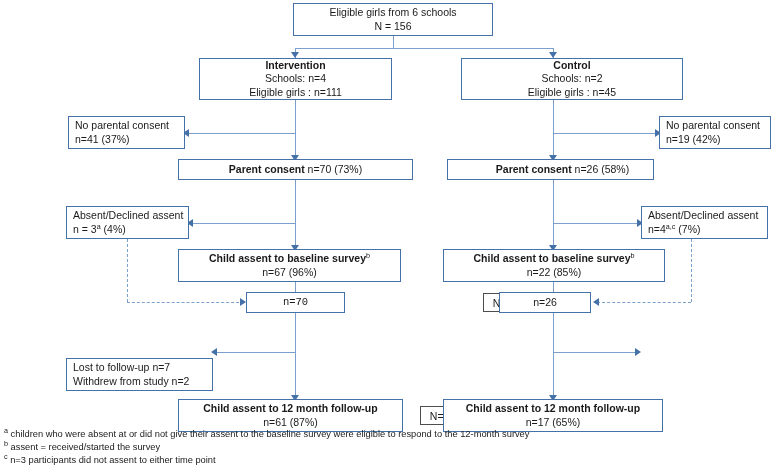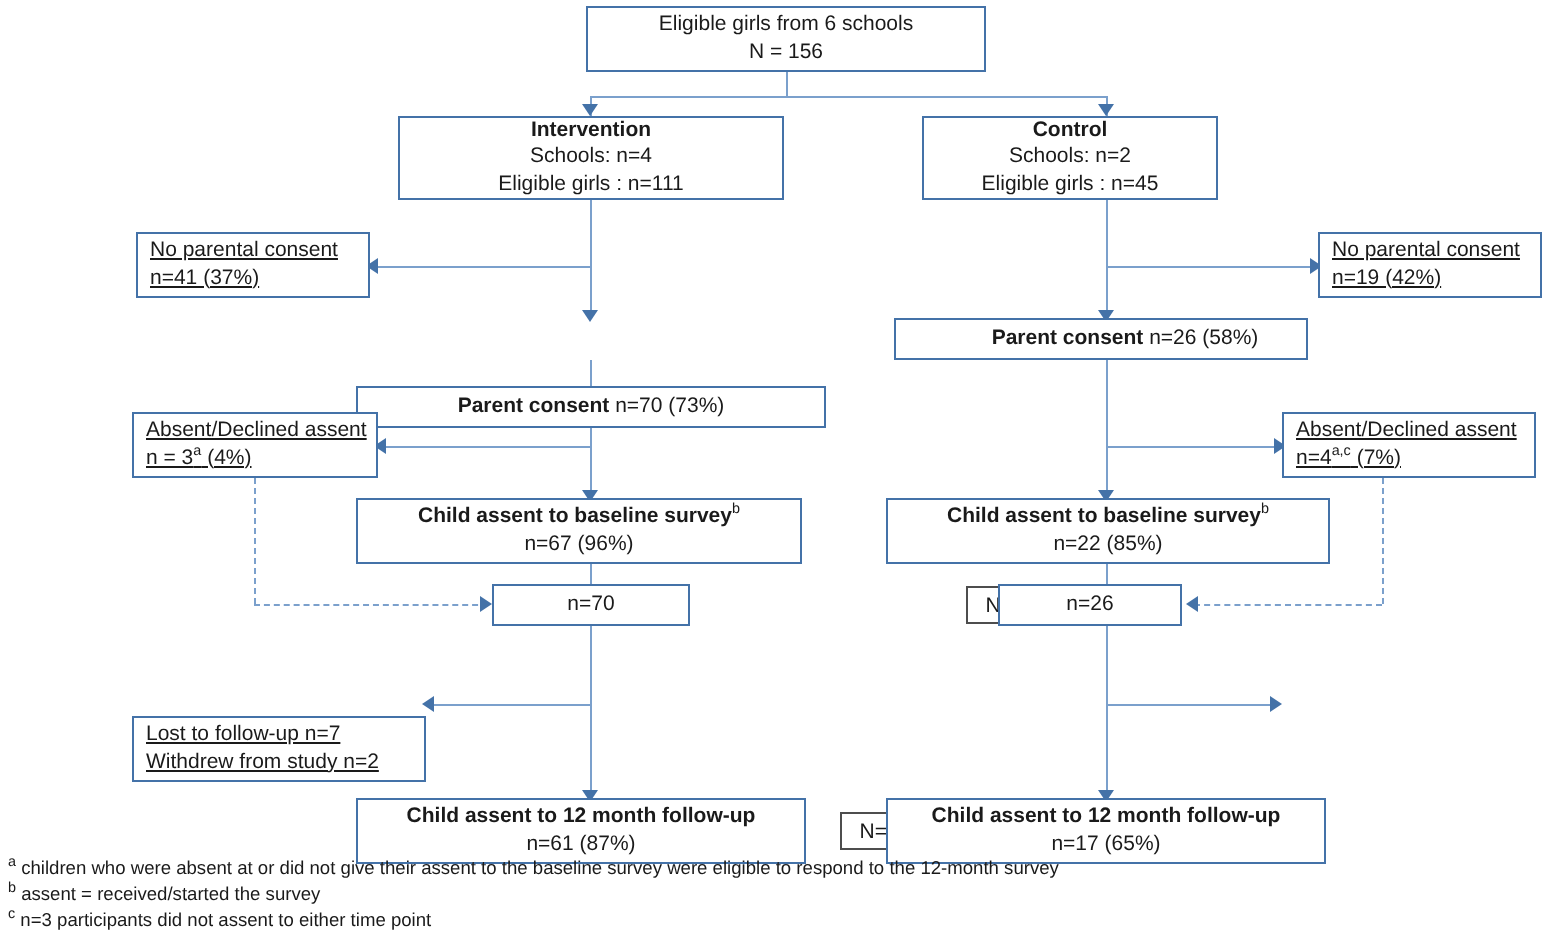--- a/index.html
+++ b/index.html
@@ -18,21 +18,21 @@
     border:1px solid #4472a8;
     background:#ffffff;
     font-size:10.5px;
     line-height:1.25;
     display:flex;
     flex-direction:column;
     justify-content:center;
     z-index:3;
   }
   .box.center{align-items:center;text-align:center;}
-  .box.left{align-items:flex-start;text-align:left;padding-left:6px;text-decoration:underline;}
+  .box.left{align-items:flex-start;text-align:left;padding-left:6px;}
   .box .b{font-weight:bold;}
   .nbox{
     position:absolute;
     box-sizing:border-box;
     border:1px solid #4d4d4d;
     background:#ffffff;
     font-size:10.5px;
     display:flex;align-items:center;justify-content:center;
     z-index:3;
   }
@@ -69,21 +69,21 @@
   <div class="vline" style="left:553px;top:48px;height:10px;"></div>
   <div class="arr down" style="left:291px;top:52px;"></div>
   <div class="arr down" style="left:549px;top:52px;"></div>
 
   <div class="box center" style="left:199px;top:58px;width:193px;height:42px;">
     <div class="b">Intervention</div>
     <div>Schools: n=4</div>
     <div>Eligible girls : n=111</div>
   </div>
 
-  <div class="box center" style="left:461px;top:58px;width:148px;height:42px;">
+  <div class="box center" style="left:461px;top:58px;width:222px;height:42px;">
     <div class="b">Control</div>
     <div>Schools: n=2</div>
     <div>Eligible girls : n=45</div>
   </div>
 
   <div class="vline" style="left:295px;top:100px;height:57px;"></div>
   <div class="arr down" style="left:291px;top:155px;"></div>
 
   <div class="hline" style="left:185px;top:133px;width:110px;"></div>
   <div class="arr left" style="left:183px;top:129px;"></div>
@@ -96,21 +96,21 @@
   <div class="vline" style="left:553px;top:100px;height:57px;"></div>
   <div class="arr down" style="left:549px;top:155px;"></div>
   <div class="hline" style="left:553px;top:133px;width:106px;"></div>
   <div class="arr right" style="left:655px;top:129px;"></div>
 
   <div class="box left" style="left:659px;top:116px;width:112px;height:33px;">
     <div>No parental consent</div>
     <div>n=19 (42%)</div>
   </div>
 
-  <div class="box center" style="left:178px;top:159px;width:235px;height:21px;margin-top:34px;">
+  <div class="box center" style="left:178px;top:159px;width:235px;height:21px;">
     <div>
       <span class="b">Parent consent</span><span> n=70 (73%)</span>
     </div>
   </div>
 
   <div class="nbox" style="left:483px;top:161px;width:45px;height:19px;">
     <span>N=96</span>
   </div>
 
   <div class="box center" style="left:447px;top:159px;width:207px;height:21px;padding-left:24px;">
@@ -152,21 +152,21 @@
     <div><span class="b">Child assent to baseline survey</span><sup>b</sup></div>
     <div>n=22 (85%)</div>
   </div>
 
   <div class="vline dash" style="left:127px;top:239px;height:63px;"></div>
   <div class="hline dash" style="left:127px;top:302px;width:117px;"></div>
   <div class="arr right" style="left:240px;top:298px;"></div>
 
   <div class="vline" style="left:295px;top:282px;height:11px;"></div>
 
-  <div class="box center" style="left:246px;top:292px;width:99px;height:21px;">
+  <div class="box center" style="left:246px;top:292px;width:99px;height:21px;font-family:Liberation Mono, monospace;">
     <span>n=70</span>
   </div>
 
   <div class="nbox" style="left:483px;top:293px;width:45px;height:19px;">
     <span>N=96</span>
   </div>
 
   <div class="box center" style="left:499px;top:292px;width:92px;height:21px;">
     <span>n=26</span>
   </div>

